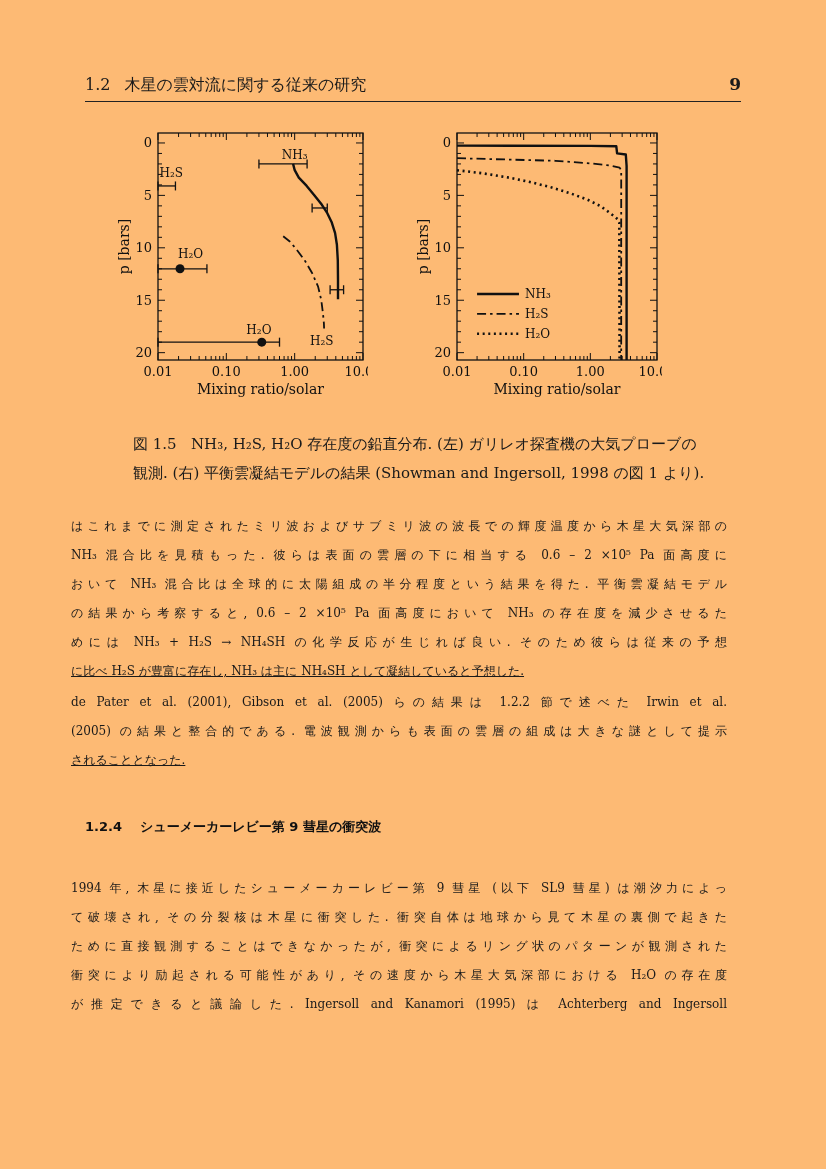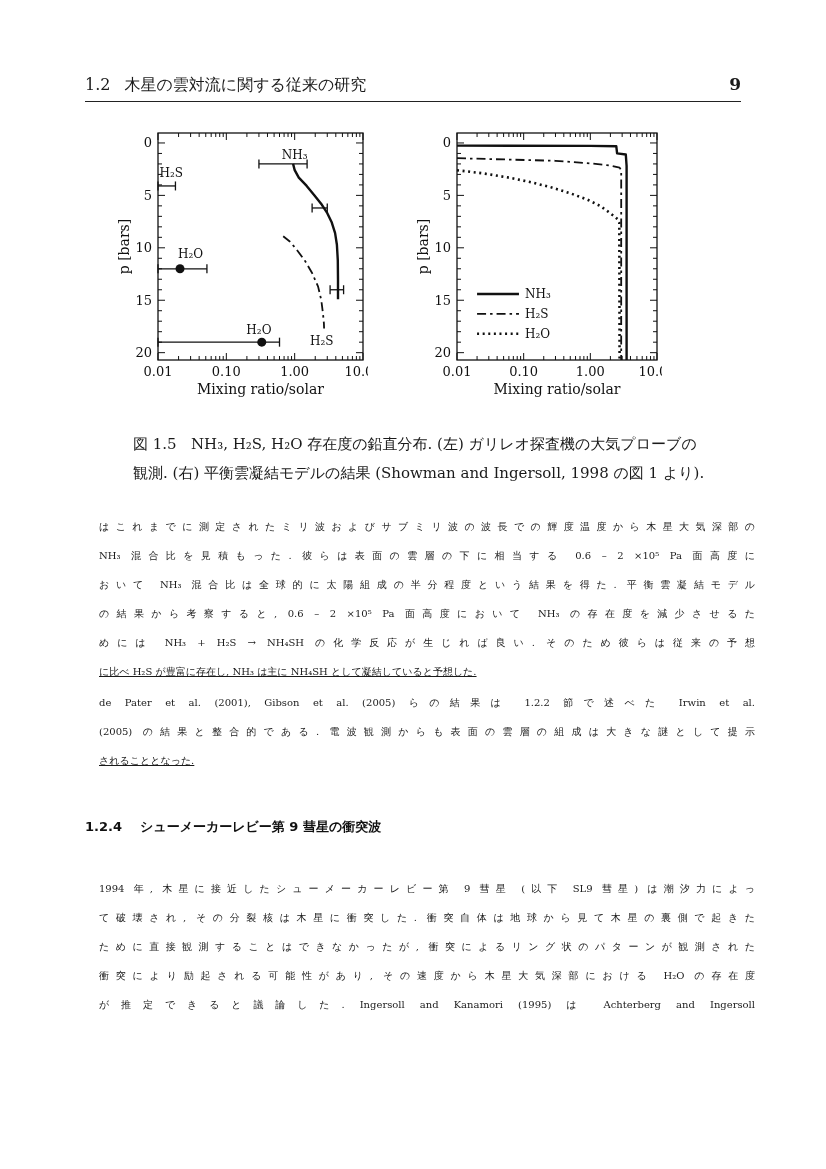--- a/index.html
+++ b/index.html
@@ -1,20 +1,20 @@
 <!DOCTYPE html>
 <html><head>
 <meta charset="utf-8">
 <style>
   html,body{margin:0;padding:0;background:#e8e8e8;}
   .page{
     position:relative;
     width:826px;height:1169px;
     margin:0 auto;
-    background:#ffffff;
+    background:#fdba74;
     font-family:"DejaVu Serif","Liberation Serif",serif;
     color:#1a1a1a;
     overflow:hidden;
   }
   
   .runhead{
     position:absolute;left:85px;top:74px;width:656px;
     border-bottom:1.4px solid #222;
     padding-bottom:5px;
     font-size:16px;
@@ -31,22 +31,22 @@
   .axl{font:14px "DejaVu Serif",serif;fill:#111;}
   .ann{font:12px "DejaVu Serif",serif;fill:#111;}
   
   .caption{
     position:absolute;left:133px;top:430px;width:578px;
     font-size:15px;line-height:29px;
   }
   .caption .tline{text-align:left;white-space:pre-wrap;}
   
   .para{
-    position:absolute;left:99px;width:656px;
-    font-size:10px;line-height:29px;
+    position:absolute;left:71px;width:656px;
+    font-size:12px;line-height:29px;
   }
   .para .tline{text-align:justify;text-align-last:justify;}
   .para .tline.tline-end{text-align-last:left;text-decoration:underline;}
   .p1{top:512px;}
   .p2{top:688px;}
   .p3{top:874px;}
   .subsection{
     position:absolute;left:85px;top:814px;width:656px;margin:0;
     font-family:"DejaVu Sans","Liberation Sans",sans-serif;
     font-size:13px;font-weight:bold;line-height:26px;color:#111;

